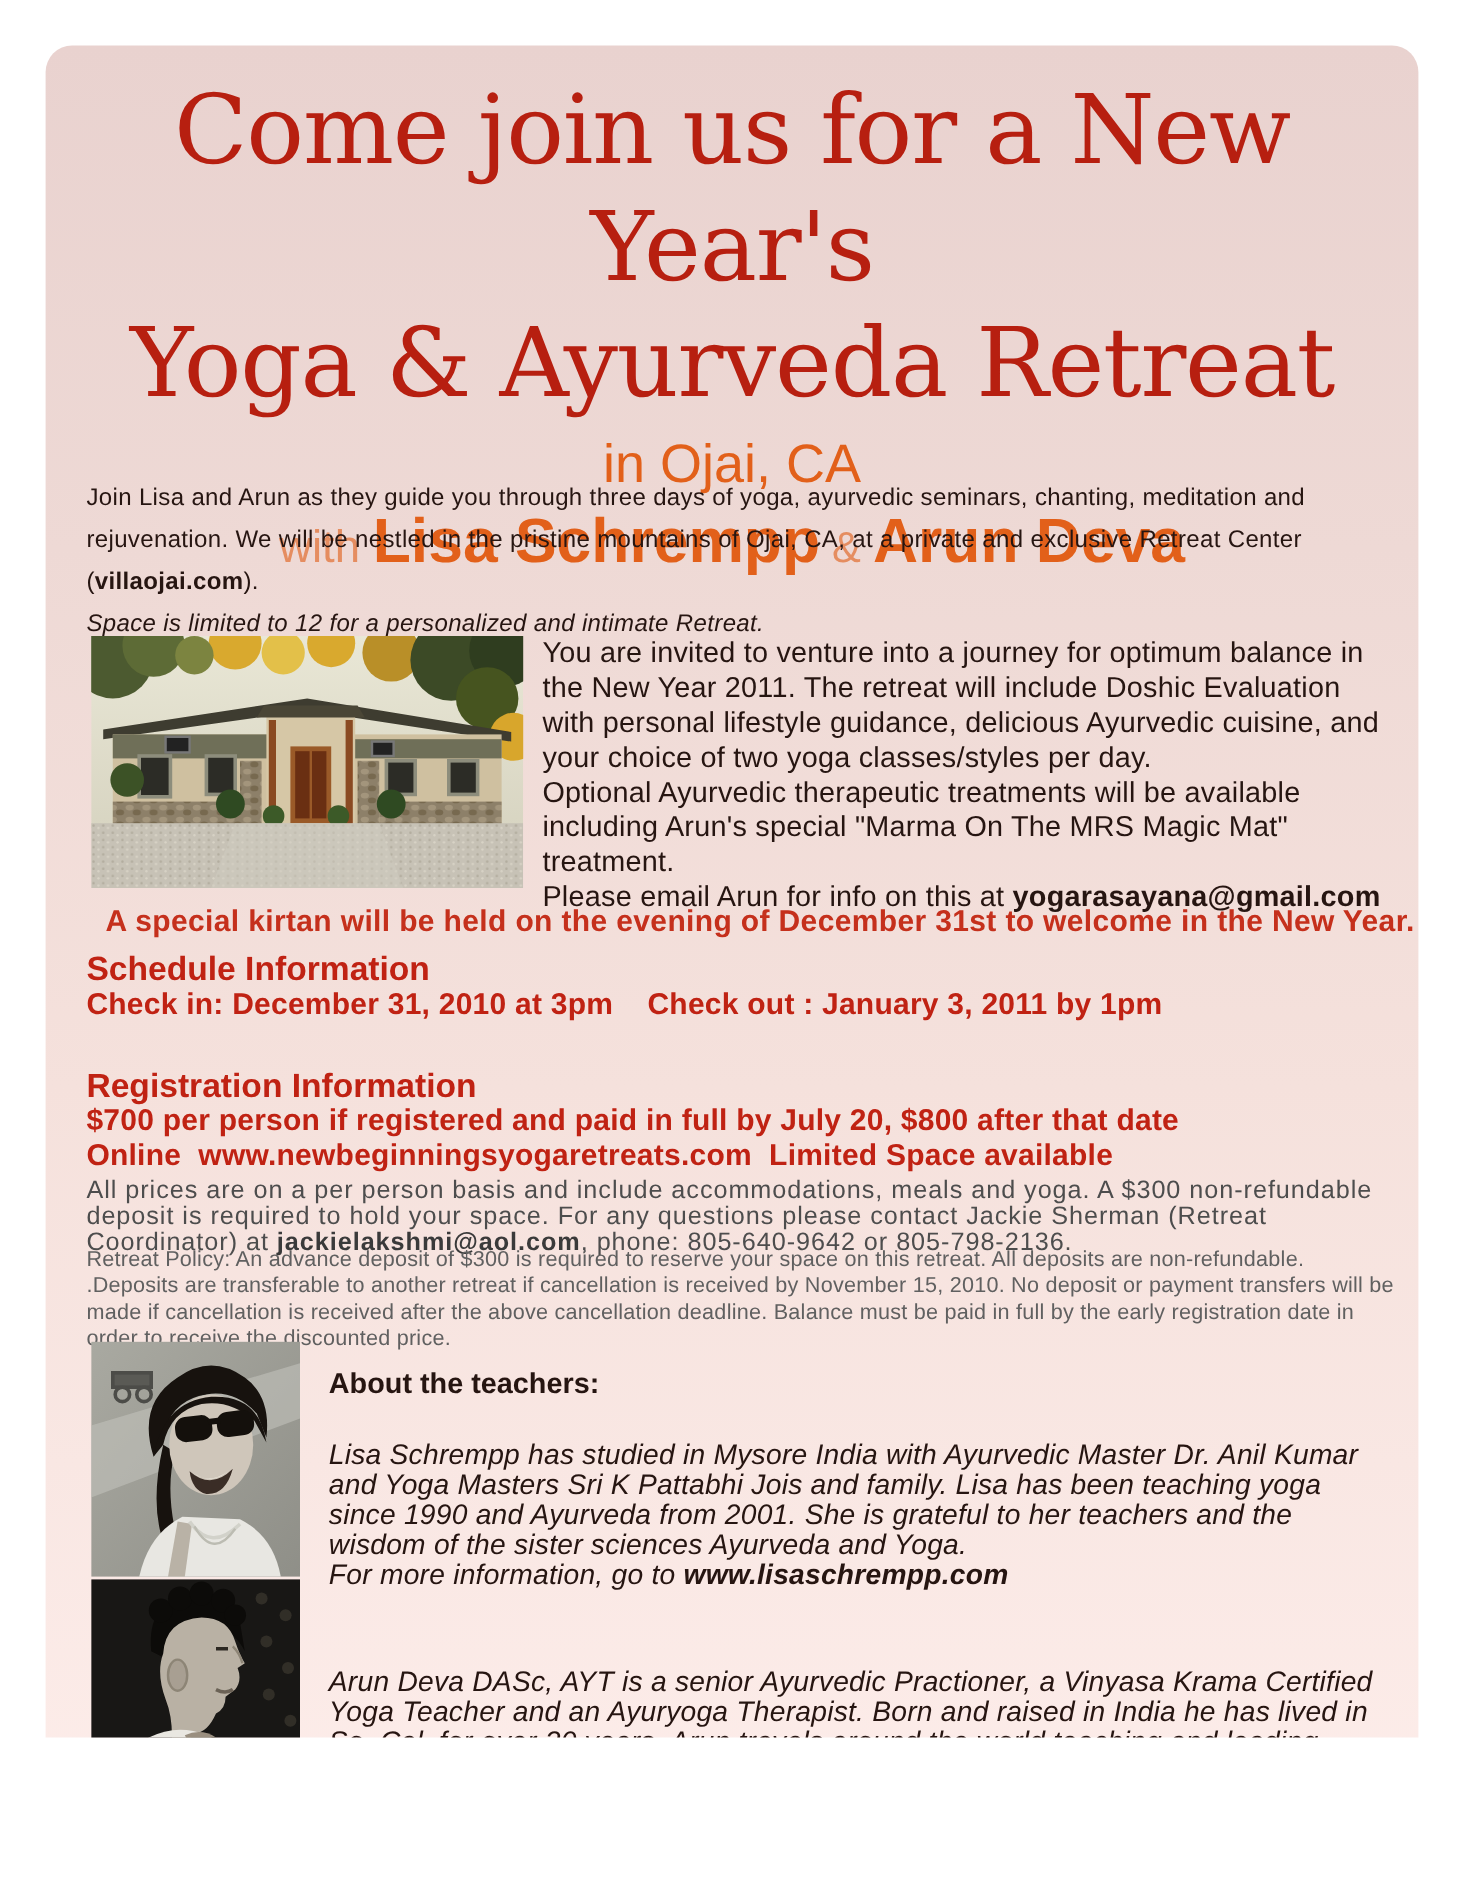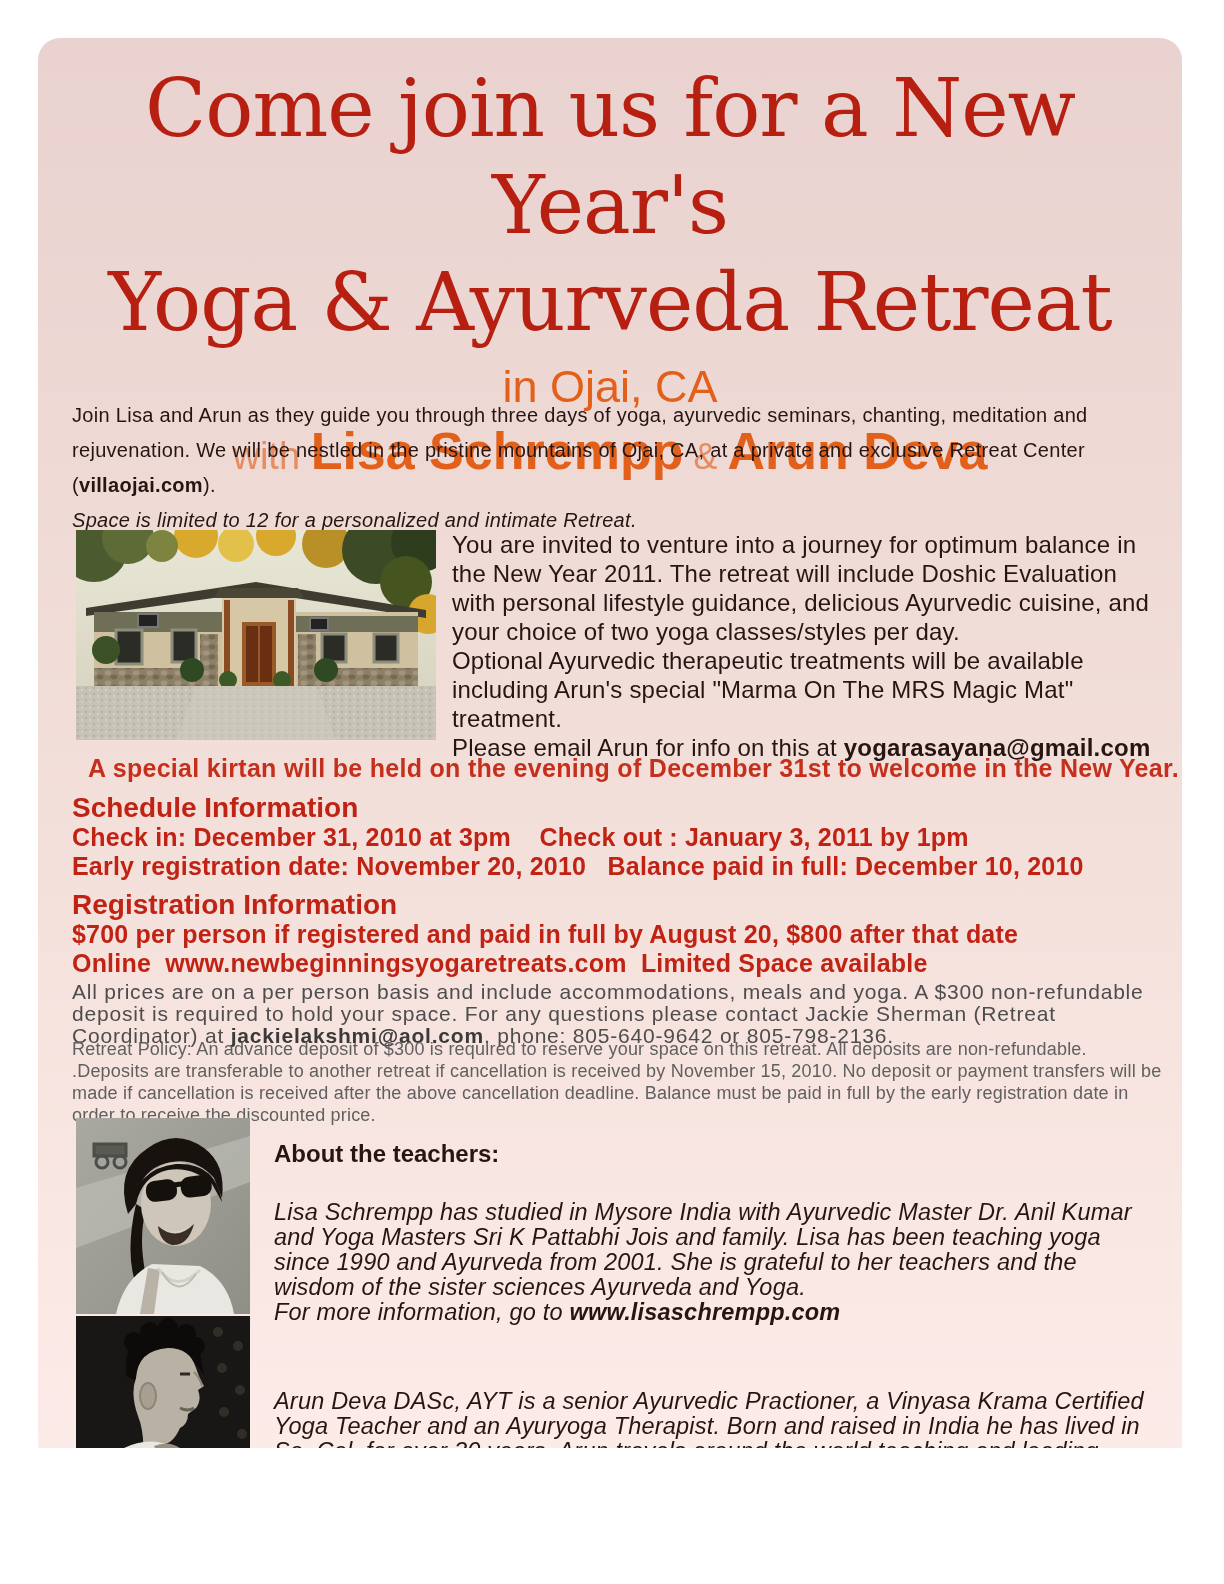--- a/index.html
+++ b/index.html
@@ -149,26 +149,25 @@
         <p>Optional Ayurvedic therapeutic treatments will be available including Arun's special "Marma On The MRS Magic Mat" treatment.</p>
         <p><span>Please email Arun for info on this at </span><b>yogarasayana@gmail.com</b></p>
       </div>
     </div>
 
     <div class="kirtan">A special kirtan will be held on the evening of December 31st to welcome in the New Year.</div>
 
     <div class="red-block sched">
       <div class="red-heading">Schedule Information</div>
       <div class="red-line">Check in: December 31, 2010 at 3pm    Check out : January 3, 2011 by 1pm</div>
-      <div class="red-line">Early registration date: November 20, 2010   Balance paid in full: December 10, 2010</div>
     </div>
 
     <div class="red-block reg">
       <div class="red-heading">Registration Information</div>
-      <div class="red-line">$700 per person if registered and paid in full by August 20, $800 after that date</div>
+      <div class="red-line">$700 per person if registered and paid in full by July 20, $800 after that date</div>
       <div class="red-line">Online  www.newbeginningsyogaretreats.com  Limited Space available</div>
     </div>
 
     <div class="gray-note"><span>All prices are on a per person basis and include accommodations, meals and yoga. A $300 non-refundable deposit is required to hold your space. For any questions please contact Jackie Sherman (Retreat Coordinator) at </span><b>jackielakshmi@aol.com</b><span>, phone: 805-640-9642 or 805-798-2136.</span></div>
 
     <div class="policy">Retreat Policy: An advance deposit of $300 is required to reserve your space on this retreat. All deposits are non-refundable. .Deposits are transferable to another retreat if cancellation is received by November 15, 2010. No deposit or payment transfers will be made if cancellation is received after the above cancellation deadline. Balance must be paid in full by the early registration date in order to receive the discounted price.</div>
 
     <div class="teachers">
       <div class="photo-col">
         <svg class="portrait" viewBox="0 0 174 196" xmlns="http://www.w3.org/2000/svg">

